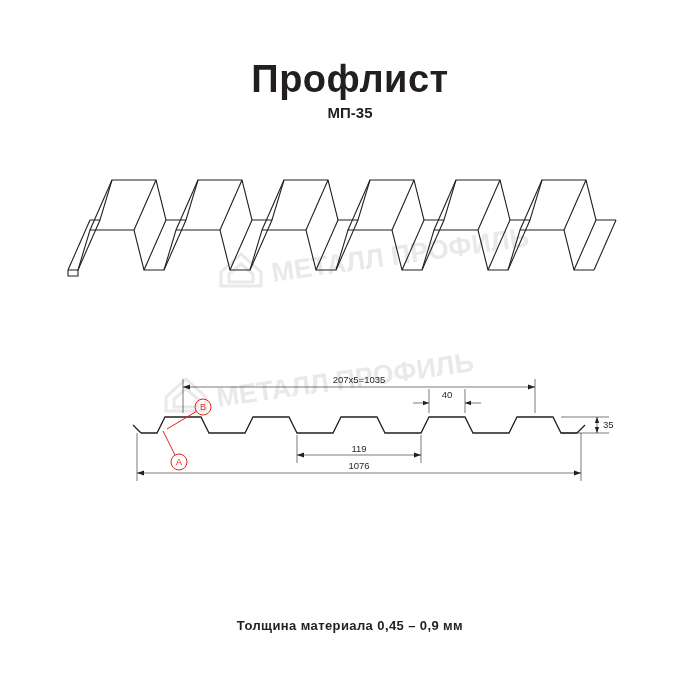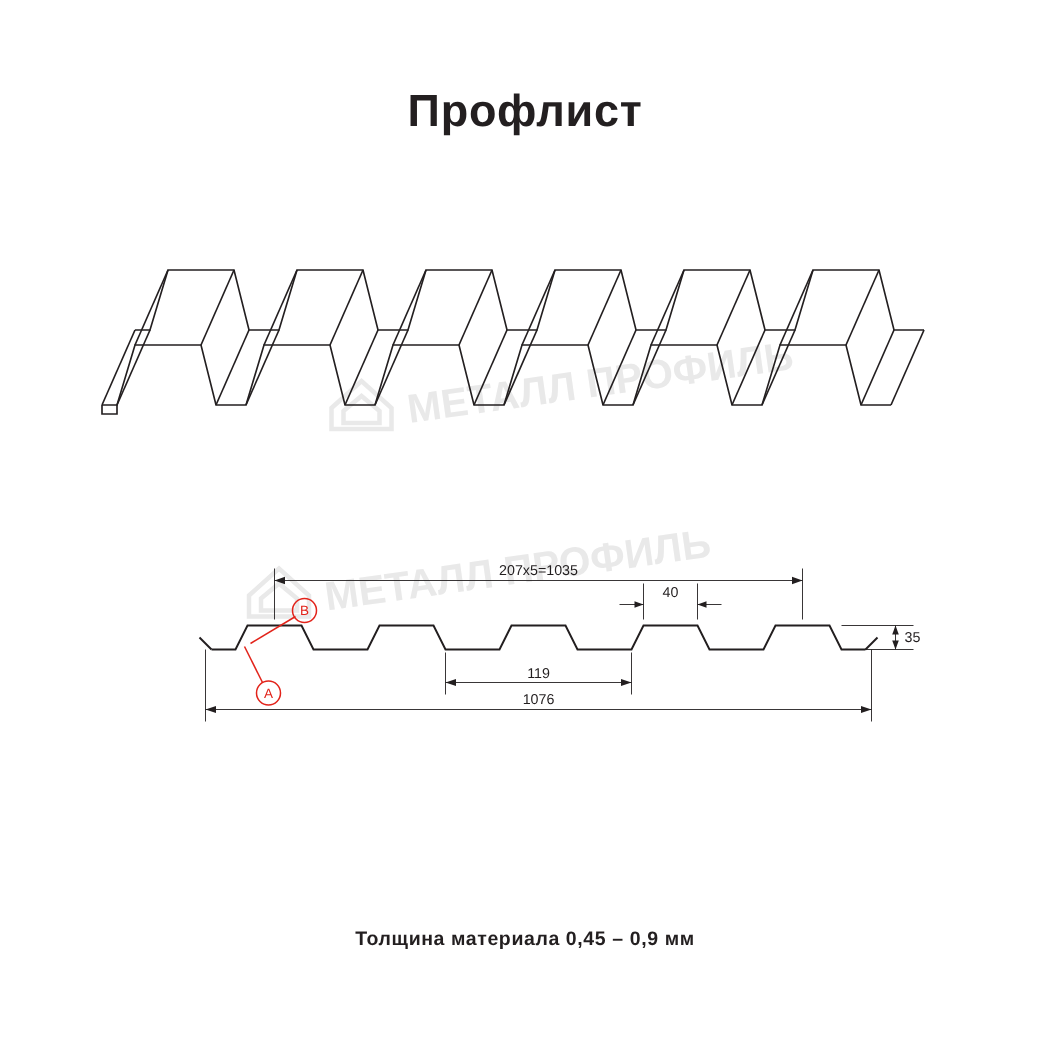--- a/index.html
+++ b/index.html
@@ -19,21 +19,21 @@
     position: relative;
     width: 700px;
     height: 700px;
   }
   .title {
     position: absolute;
     top: 58px;
     left: 0;
     width: 700px;
     text-align: center;
-    font-size: 30px;
+    font-size: 38px;
     font-weight: bold;
     letter-spacing: 0.5px;
   }
   .subtitle {
     position: absolute;
     top: 104px;
     left: 0;
     width: 700px;
     text-align: center;
     font-size: 15px;
@@ -81,20 +81,21 @@
     fill: #e2231a;
     font-weight: normal;
   }
 </style>
 </head>
 <body>
 
 <div class="page">
 
   <div class="title">Профлист</div>
+  <div class="subtitle">МП-35</div>
 
   <div class="wm wm-1">
     <svg width="310" height="70" viewBox="0 0 310 70">
       <g fill="#e9e9e9" stroke="#e9e9e9">
         <path d="M6,40 L26,22 L46,40 L46,54 L6,54 Z" fill="none" stroke="#e9e9e9" stroke-width="3"></path>
         <path d="M14,42 L26,32 L38,42 L38,50 L14,50 Z" fill="none" stroke="#e9e9e9" stroke-width="3"></path>
       </g>
       <text x="58" y="50" font-family="Liberation Sans, sans-serif" font-size="27" font-weight="bold" fill="#e9e9e9" transform="rotate(-8 58 50)">МЕТАЛЛ ПРОФИЛЬ</text>
     </svg>
   </div>

